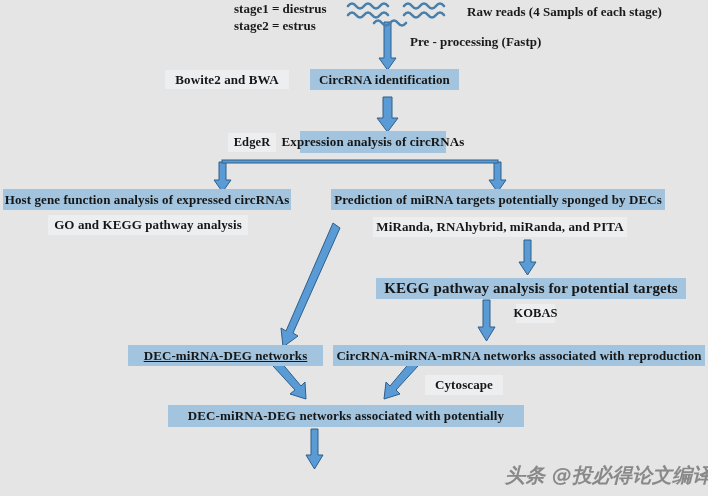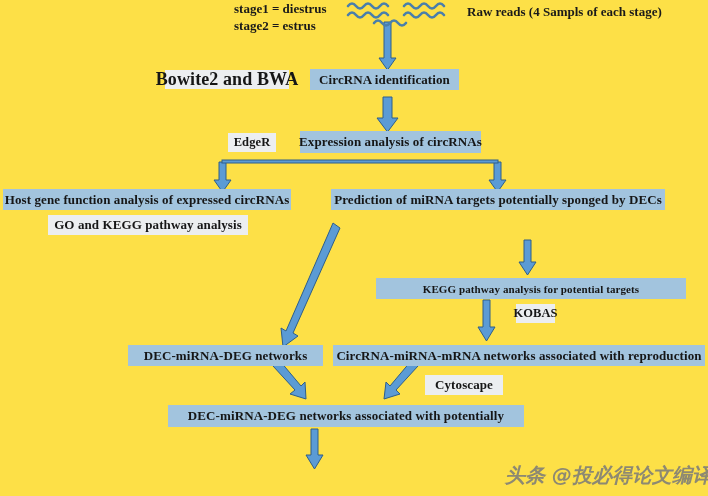--- a/index.html
+++ b/index.html
@@ -8,21 +8,21 @@
     padding: 0;
     background: #ffffff;
   }
   body {
     font-family: "Liberation Serif", "DejaVu Serif", serif;
   }
   #canvas {
     position: relative;
     width: 708px;
     height: 496px;
-    background: #fde047;
+    background: #e5e5e5;
     overflow: hidden;
   }
   
   .plain-text {
     position: absolute;
     font-family: "Liberation Serif", "DejaVu Serif", serif;
     font-weight: bold;
     color: #1a1a1a;
     white-space: nowrap;
     line-height: 1.35;
@@ -111,42 +111,44 @@
       <path d="M30 22 q4 -5 8 0 q4 5 8 0 q4 -5 8 0 q4 5 8 0"></path>
     </g>
   </svg>
 
   <div class="plain-text" style="left:234px; top:0px; font-size:13px;">stage1 = diestrus</div>
 
   <div class="plain-text" style="left:234px; top:17px; font-size:13px;">stage2 = estrus</div>
 
   <div class="plain-text" style="left:467px; top:3px; font-size:13px;">Raw reads (4 Sampls of each stage)</div>
 
+  <div class="plain-text" style="left:410px; top:33px; font-size:13px;">Pre - processing (Fastp)</div>
 
-  <div class="box box-gray" style="left:165px; top:70px; width:124px; height:19px; font-size:18px;">Bowite2 and BWA</div>
+  <div class="box box-gray" style="left:165px; top:70px; width:124px; height:19px; font-size:13px;">Bowite2 and BWA</div>
 
   <div class="box box-blue" style="left:310px; top:69px; width:149px; height:21px; font-size:13px;">CircRNA identification</div>
 
   <div class="box box-gray" style="left:228px; top:133px; width:48px; height:19px; font-size:12.5px;">EdgeR</div>
 
-  <div class="box box-blue" style="left:300px; top:131px; width:181px; height:22px; font-size:13px;">Expression analysis of circRNAs</div>
+  <div class="box box-blue" style="left:300px; top:131px; width:146px; height:22px; font-size:13px;">Expression analysis of circRNAs</div>
 
   <div class="box box-blue" style="left:3px; top:189px; width:288px; height:21px; font-size:13px;">Host gene function analysis of expressed circRNAs</div>
 
   <div class="box box-blue" style="left:331px; top:189px; width:334px; height:21px; font-size:13px;">Prediction of miRNA targets potentially sponged by DECs</div>
 
   <div class="box box-gray" style="left:48px; top:215px; width:200px; height:20px; font-size:13px;">GO and KEGG pathway analysis</div>
 
+  <div class="box box-gray" style="left:373px; top:217px; width:254px; height:20px; font-size:13px;">MiRanda, RNAhybrid, miRanda, and PITA</div>
 
 
-  <div class="box box-blue" style="left:376px; top:278px; width:310px; height:21px; font-size:11px;">KEGG pathway analysis for  potential targets</div>
+  <div class="box box-blue" style="left:376px; top:278px; width:310px; height:21px; font-size:15px;">KEGG pathway analysis for  potential targets</div>
 
   <div class="box box-gray" style="left:516px; top:304px; width:39px; height:19px; font-size:12.5px;">KOBAS</div>
 
-  <div class="box box-blue" style="left:128px; top:345px; width:195px; height:21px; font-size:13px;">DEC-miRNA-DEG networks</div>
+  <div class="box box-blue" style="left:128px; top:345px; width:195px; height:21px; font-size:13px;text-decoration:underline;">DEC-miRNA-DEG networks</div>
 
   <div class="box box-blue" style="left:333px; top:345px; width:372px; height:21px; font-size:13px;">CircRNA-miRNA-mRNA networks associated with reproduction</div>
 
   <div class="box box-gray" style="left:425px; top:375px; width:78px; height:20px; font-size:13px;">Cytoscape</div>
 
   <div class="box box-blue" style="left:168px; top:405px; width:356px; height:22px; font-size:13px;">DEC-miRNA-DEG networks associated with potentially</div>
 
   <div class="box box-blue" style="left:271px; top:473px; width:135px; height:21px; font-size:13px;margin-top:35px;">Main circRNAs</div>
 
   <div class="watermark" style="left:505px; top:462px; font-size:20px;">头条 @投必得论文编译</div>

